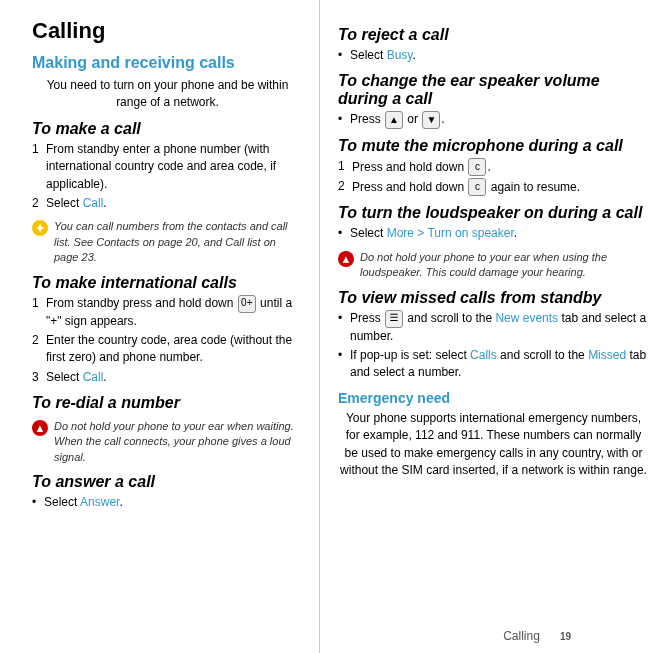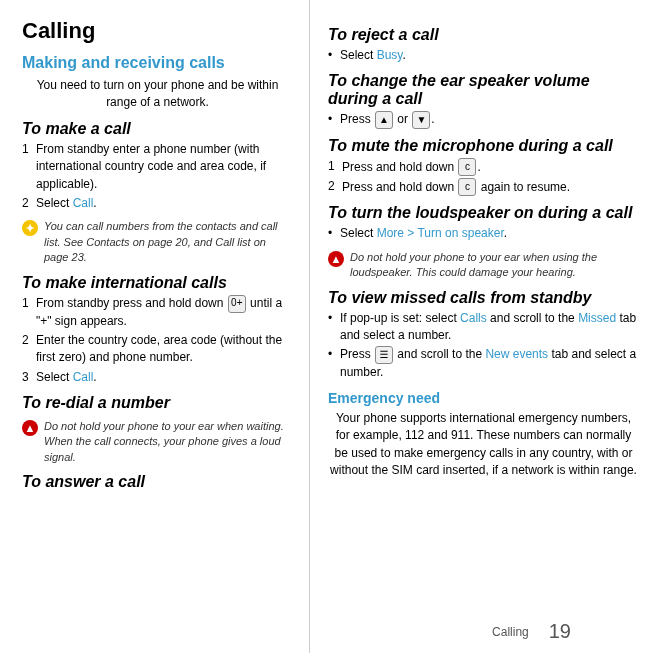--- a/index.html
+++ b/index.html
@@ -171,28 +171,29 @@
       align-items: center;
       gap: 20px;
       font-size: 12px;
       color: #555;
     }
     .footer-label {
       font-size: 12px;
       color: #555;
     }
     .footer-num {
-      font-size: 20px;
-      font-weight: normal;
+      font-size: 10px;
+      font-weight: bold;
       color: #555;
     }
     .page-wrapper {
       position: relative;
       width: 587px;
       height: 653px;
+      padding-left: 10px;
     }
   </style>
 </head>
 <body>
 
 <div class="page-wrapper">
   <div class="page">
 
     <div class="left-col">
       <div class="page-title">Calling</div>
@@ -235,20 +236,25 @@
       </ol>
 
       <div class="sub-heading">To re-dial a number</div>
 
       <div class="warn-box">
         <div class="warn-icon">▲</div>
         <div class="warn-text">Do not hold your phone to your ear when waiting. When the call connects, your phone gives a loud signal.</div>
       </div>
 
       <div class="sub-heading">To answer a call</div>
+      <ul class="bullet-list">
+        <li>
+          Select <span class="link-blue">Answer</span>.
+        </li>
+      </ul>
     </div>
 
     <div class="right-col">
 
       <div class="sub-heading">To reject a call</div>
       <ul class="bullet-list">
         <li>
           Select <span class="link-blue">Busy</span>.
         </li>
       </ul>
@@ -280,24 +286,24 @@
       </ul>
 
       <div class="warn-box">
         <div class="warn-icon">▲</div>
         <div class="warn-text">Do not hold your phone to your ear when using the loudspeaker. This could damage your hearing.</div>
       </div>
 
       <div class="sub-heading">To view missed calls from standby</div>
       <ul class="bullet-list">
         <li>
+          Press <span class="key-btn">☰</span> and scroll to the <span class="link-blue">New events</span> tab and select a number.
+        </li>
+        <li>
           If pop-up is set: select <span class="link-blue">Calls</span> and scroll to the <span class="link-blue">Missed</span> tab and select a number.
-        </li>
-        <li>
-          Press <span class="key-btn">☰</span> and scroll to the <span class="link-blue">New events</span> tab and select a number.
         </li>
       </ul>
 
       <div class="section-heading-small">Emergency need</div>
       <div class="body-text">Your phone supports international emergency numbers, for example, 112 and 911. These numbers can normally be used to make emergency calls in any country, with or without the SIM card inserted, if a network is within range.</div>
 
     </div>
   </div>
 
   <div class="footer">

